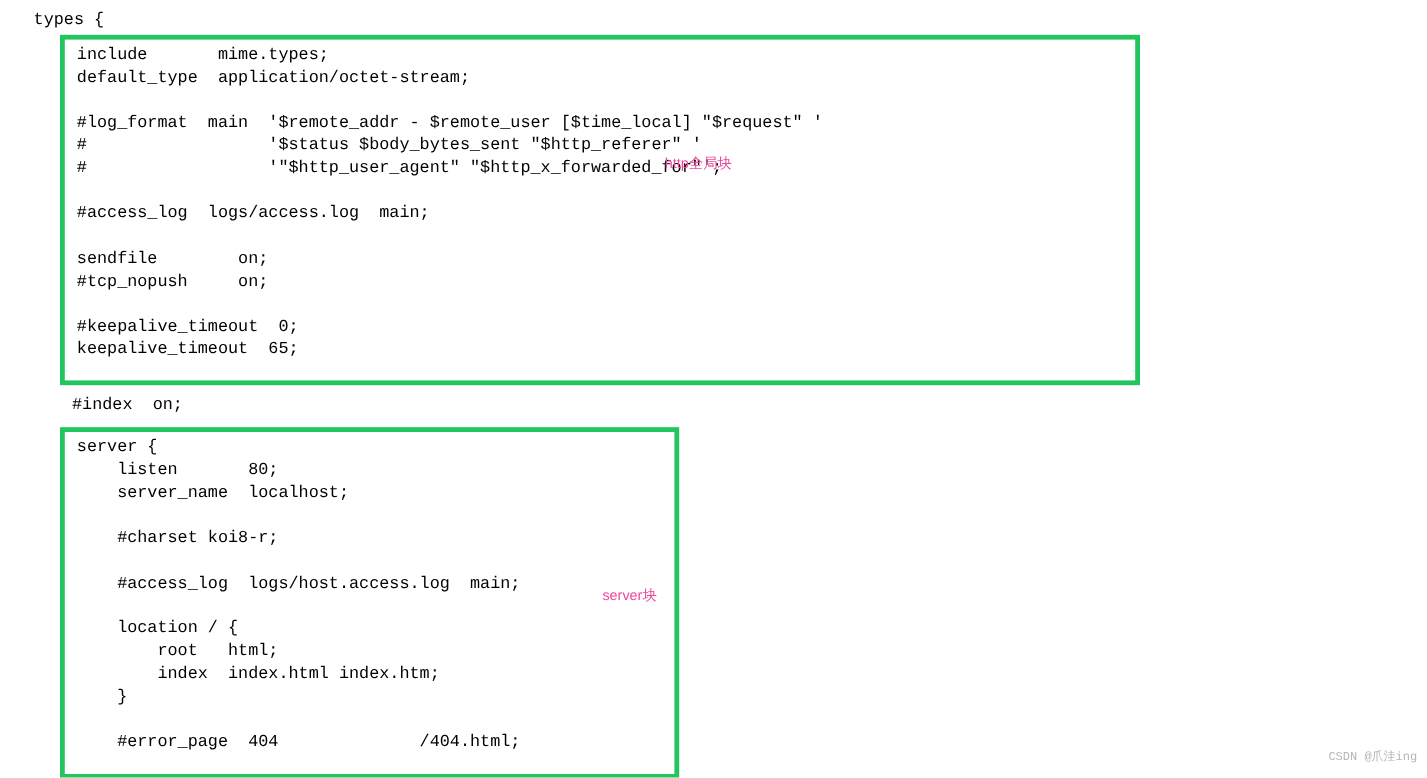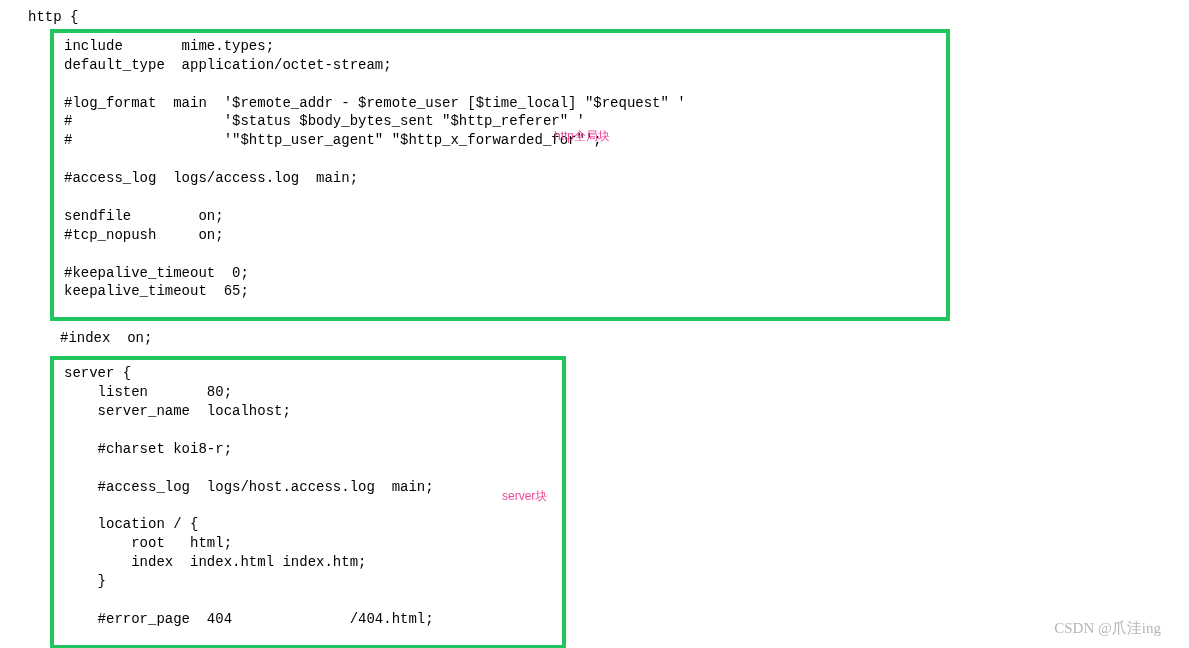--- a/index.html
+++ b/index.html
@@ -35,32 +35,32 @@
       color: #ec4899;
       font-family: Arial, "Microsoft YaHei", sans-serif;
       font-size: 12px;
       letter-spacing: 0;
       text-align: center;
     }
     .annot1 { left: 500px; top: 95px; }
     .annot2 { left: 448px; top: 128px; }
     .watermark {
       position: absolute;
-      right: 28px;
+      right: 8px;
       bottom: 10px;
       color: rgba(120,120,120,0.55);
-      font-family: Liberation Serif, serif;
-      font-size: 15px;
+      font-family: Liberation Mono, monospace;
+      font-size: 10px;
       letter-spacing: 0px;
     }
   </style>
 </head>
 <body>
 
-<pre>http {</pre>
+<pre>types {</pre>
 
 <div class="red-box box1">
   <pre>include       mime.types;
 default_type  application/octet-stream;
 
 #log_format  main  '$remote_addr - $remote_user [$time_local] "$request" '
 #                  '$status $body_bytes_sent "$http_referer" '
 #                  '"$http_user_agent" "$http_x_forwarded_for"';
 
 #access_log  logs/access.log  main;

